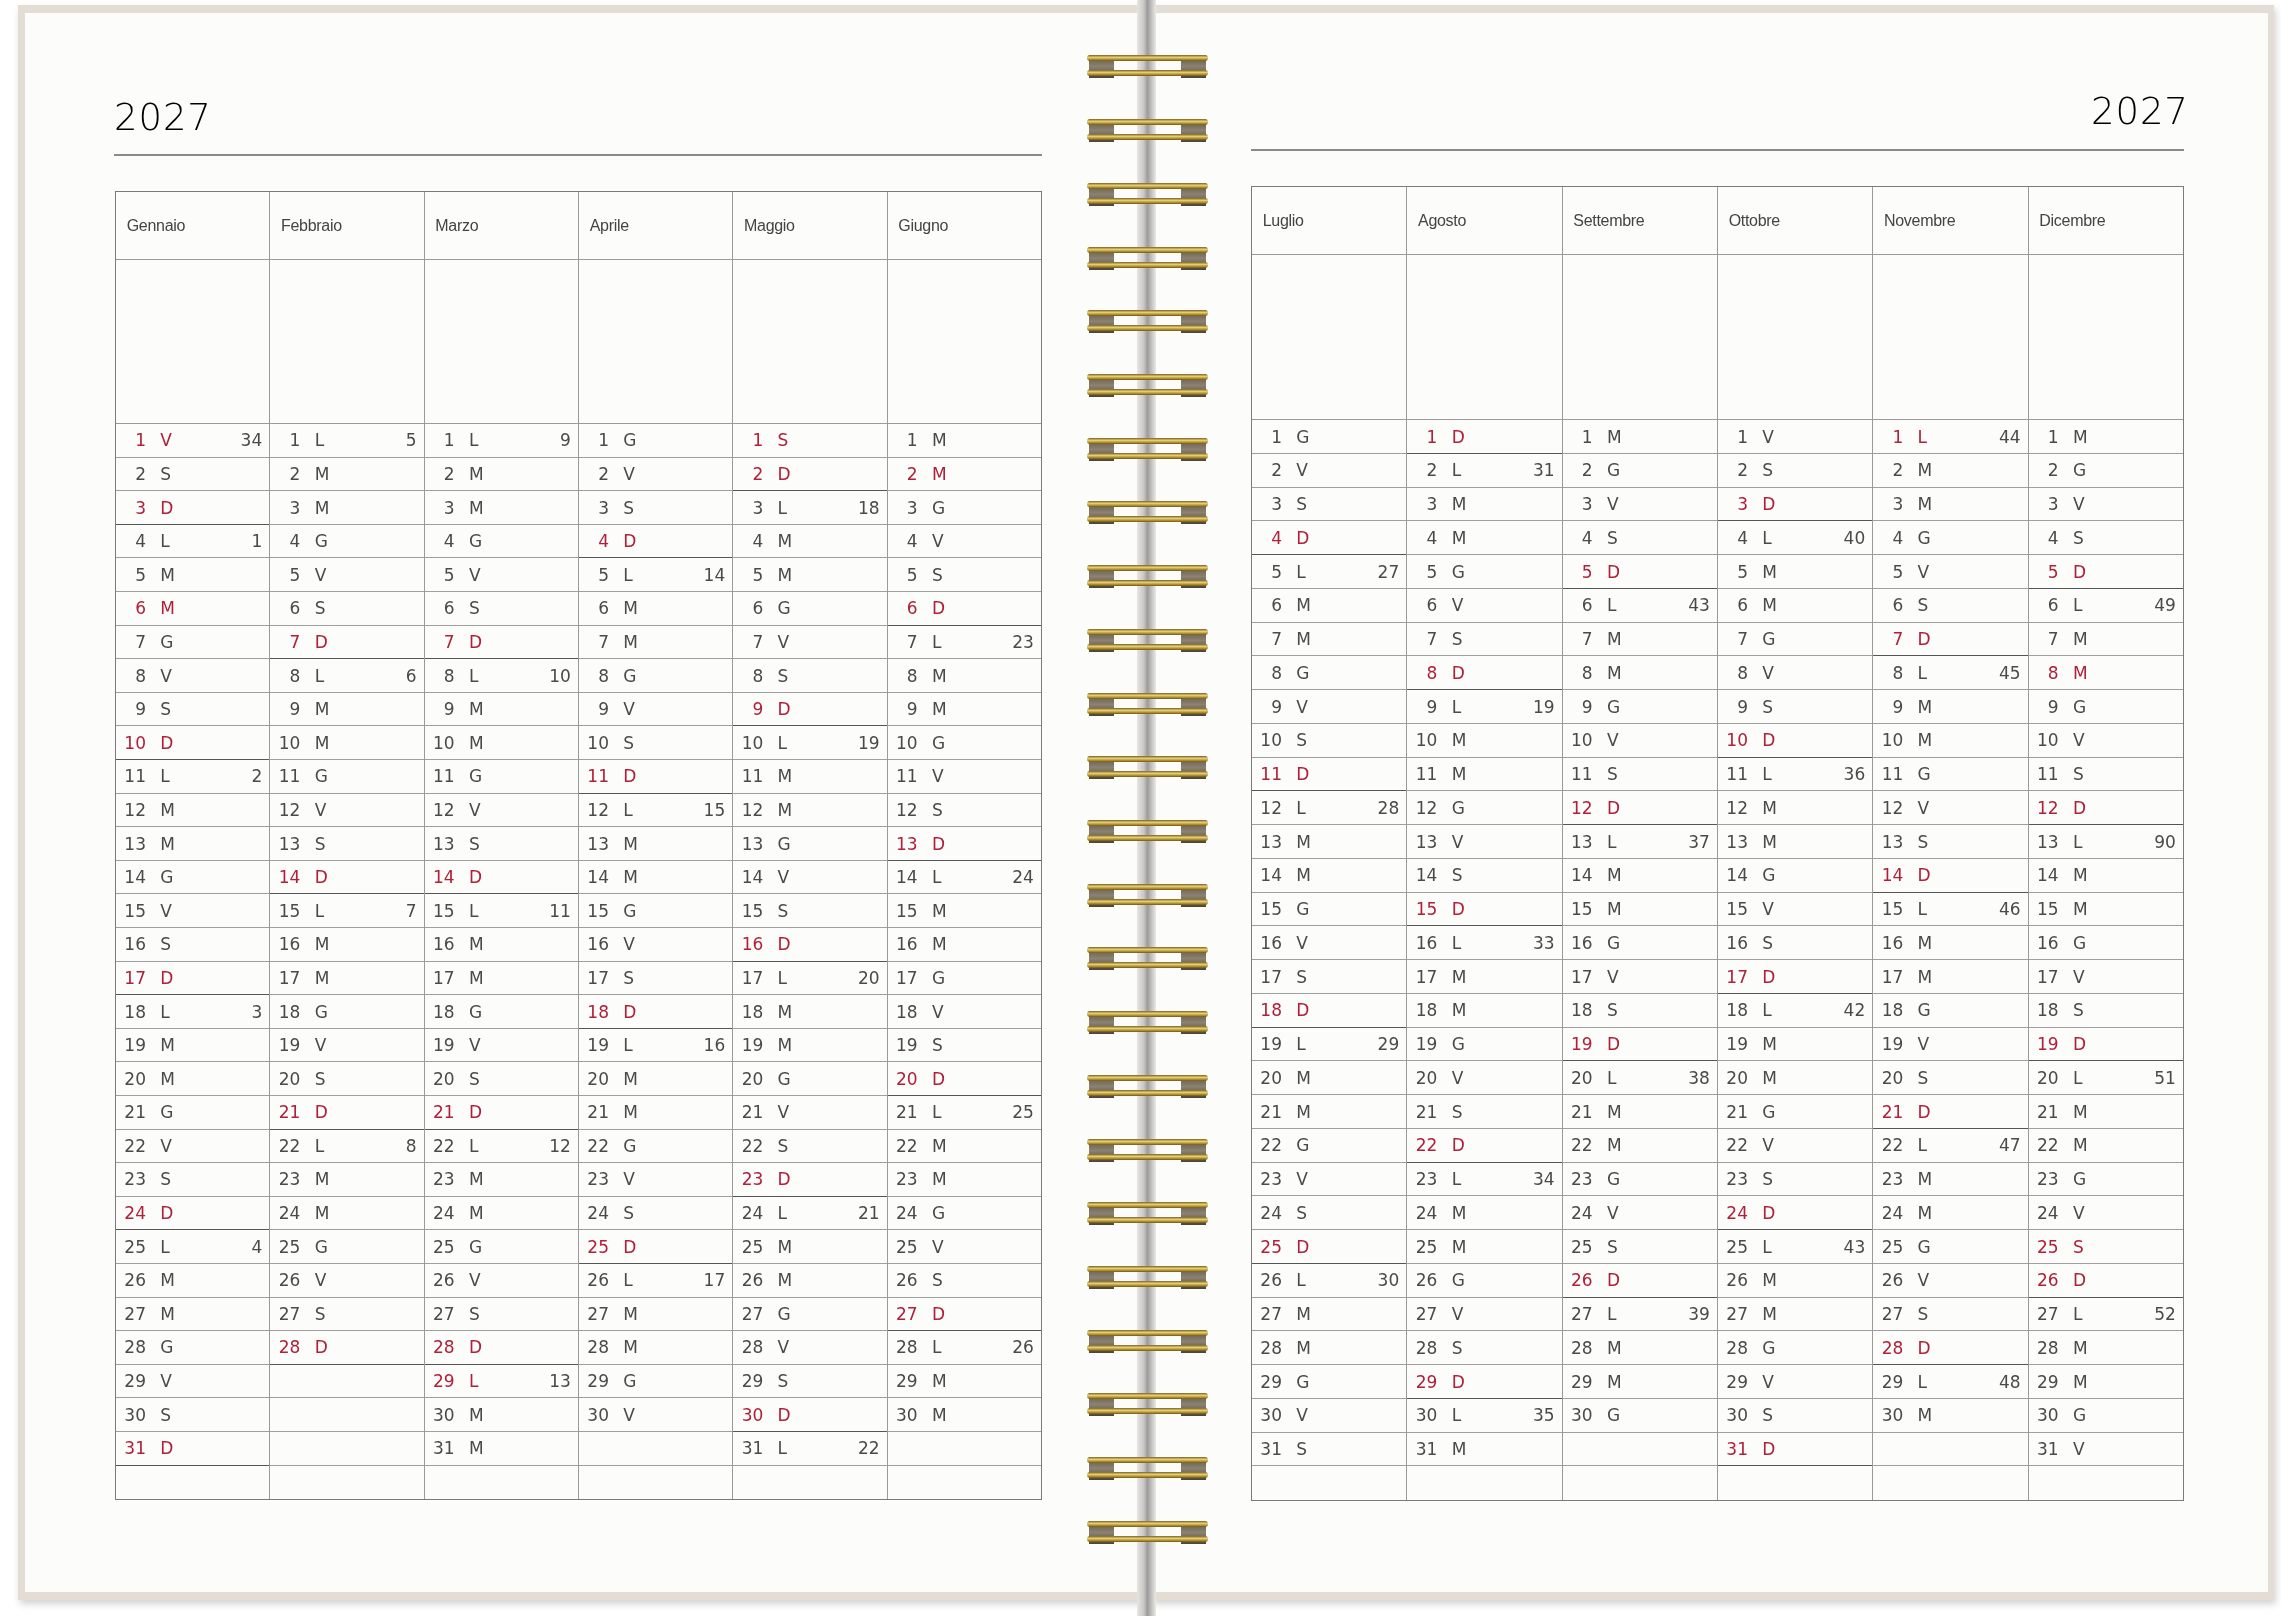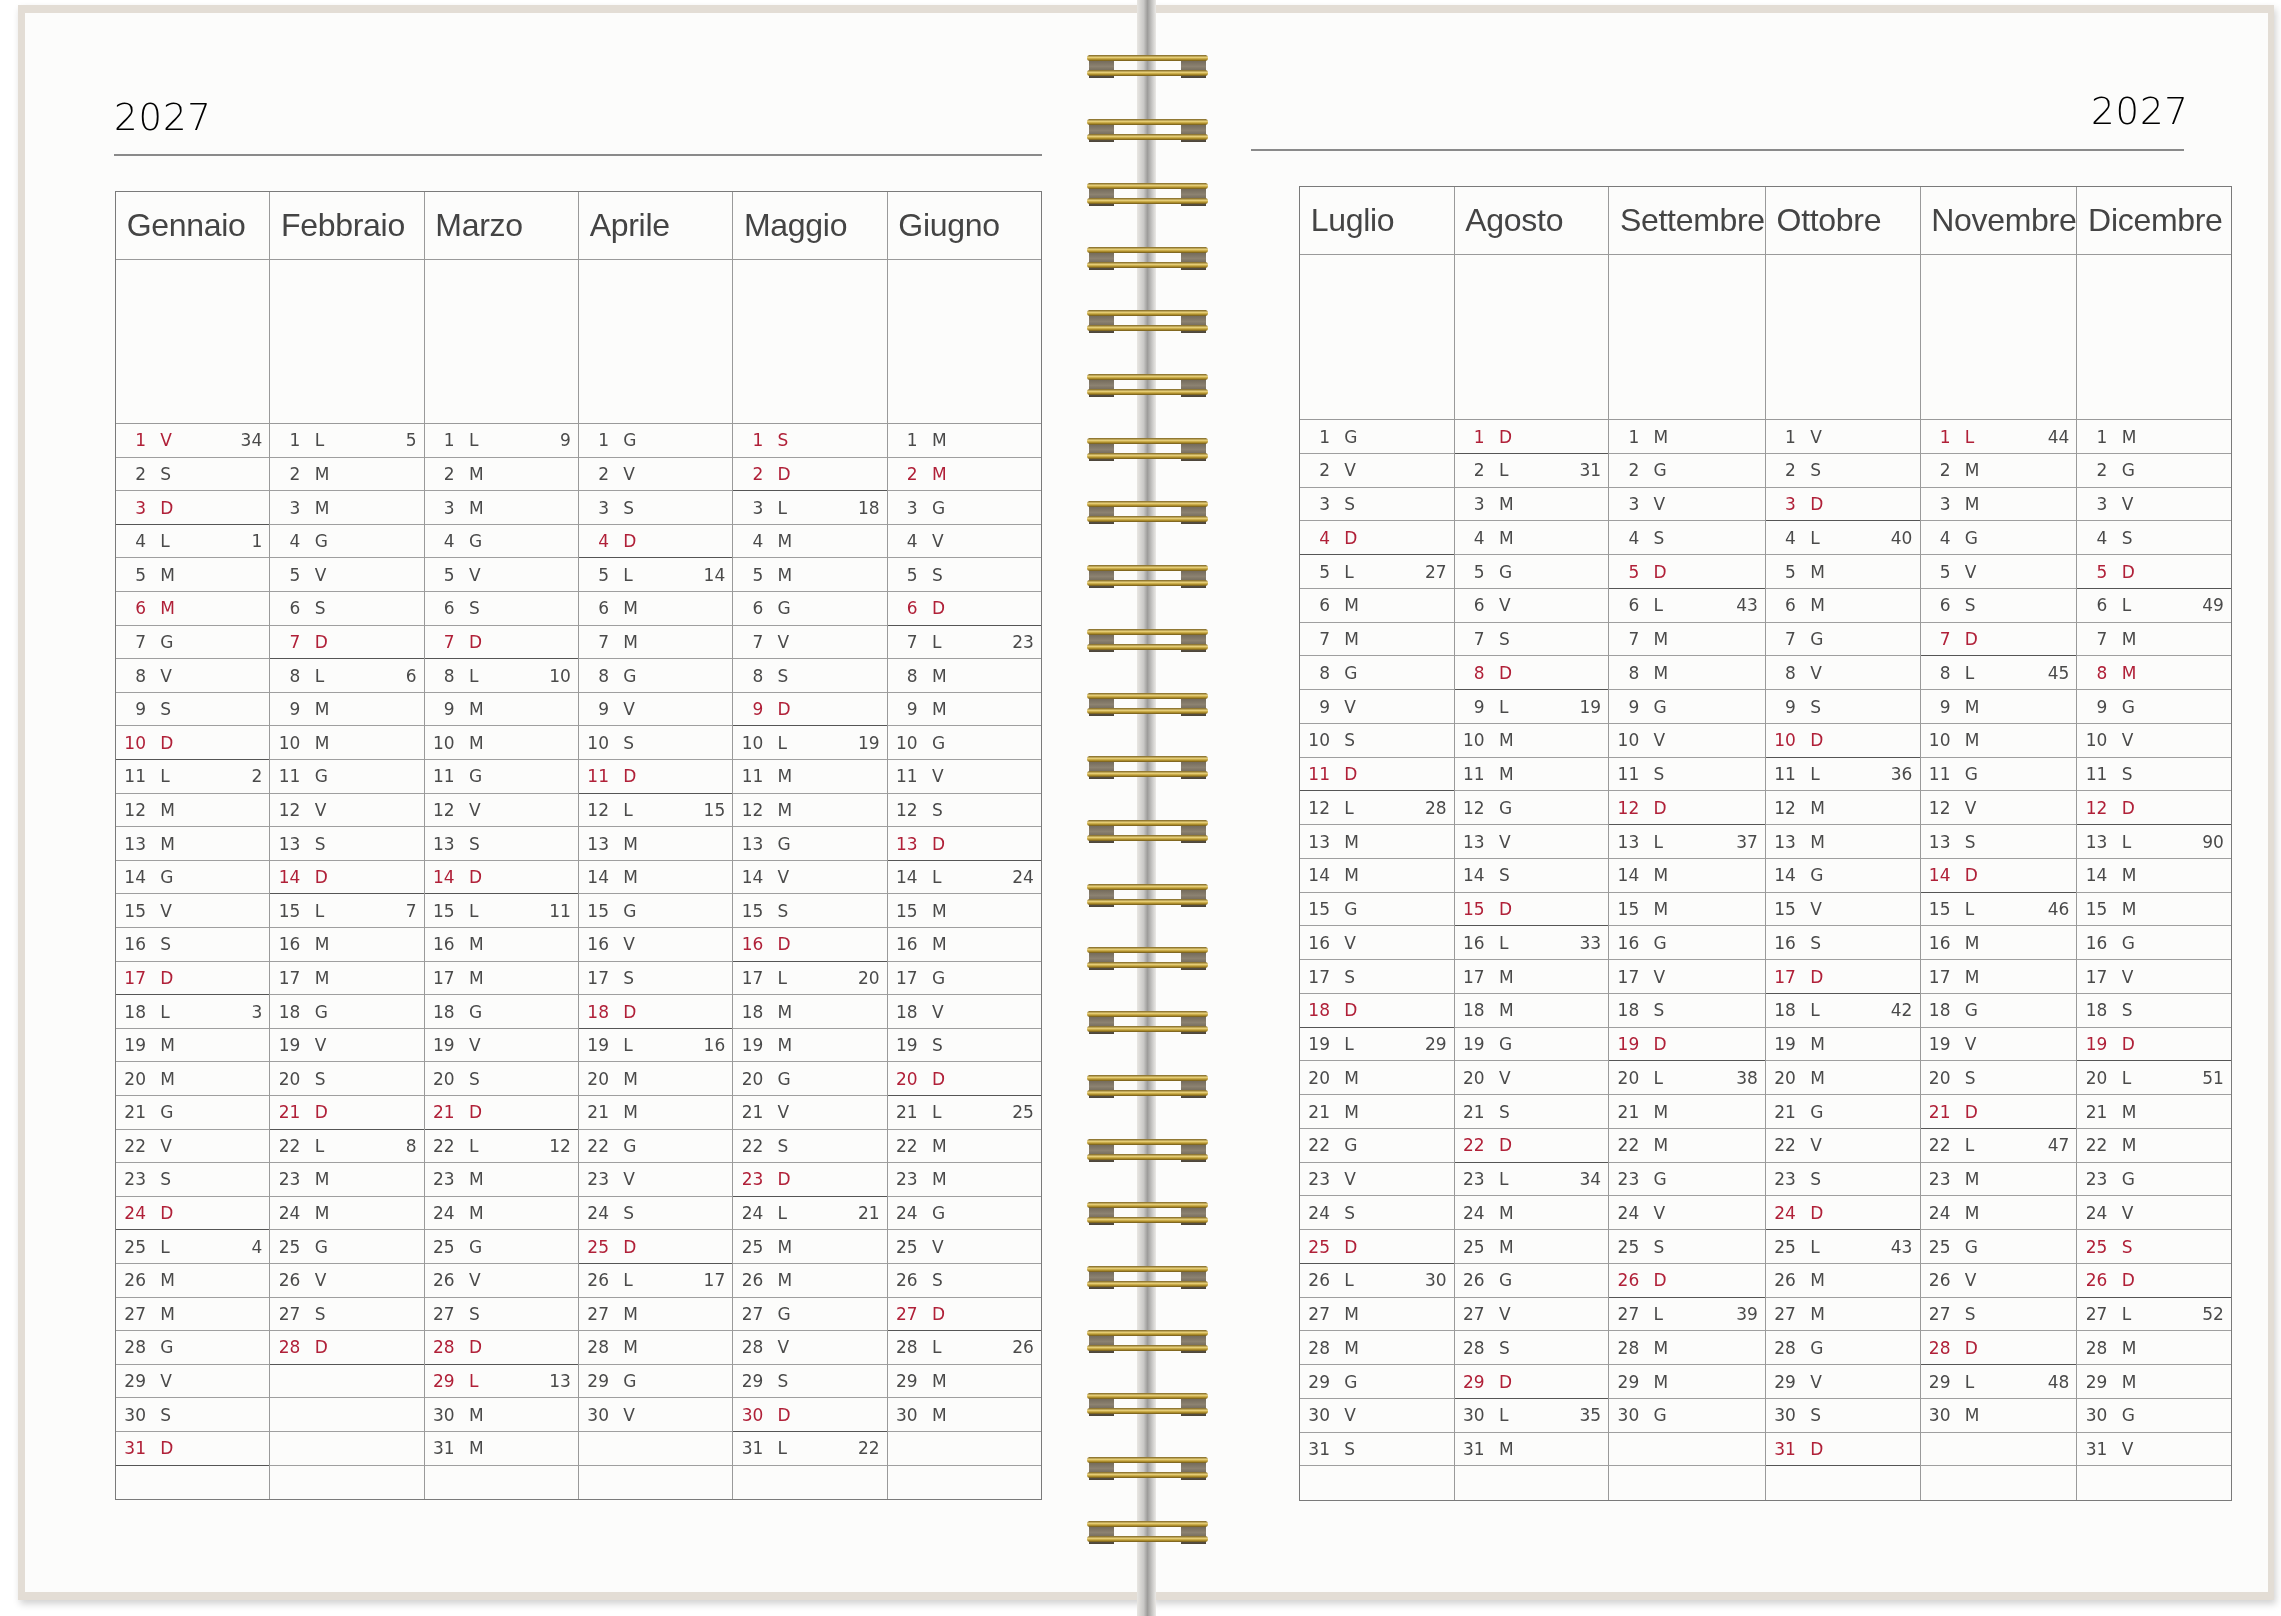--- a/index.html
+++ b/index.html
@@ -16,21 +16,21 @@
   .ring .tab.l{left:1.8px;}
   .ring .tab.r{right:1.8px;}
   .ring .wire{position:absolute;left:0;width:121px;height:6.2px;border-radius:3.6px;background:linear-gradient(180deg,#7a6222,#e7cf78 40%,#b8972f 70%,#6d561b);}
   .ring .wire.a{top:1.8px;}
   .ring .wire.b{top:17px;}
   .year{position:absolute;font-family:"DejaVu Sans",sans-serif;font-weight:300;font-size:37px;color:#000000;letter-spacing:0.9px;}
   .rule{position:absolute;height:1.8px;background:#8a8a8a;}
   .cal{position:absolute;border:1.8px solid #7a7a7a;box-sizing:border-box;display:flex;background:transparent;}
   .col{flex:1;border-right:0.9px solid #9a9a9a;display:flex;flex-direction:column;}
   .col:last-child{border-right:none;}
-  .mhead{height:68px;border-bottom:0.9px solid #9a9a9a;display:flex;align-items:center;padding-left:10.7px;font-size:32px;color:#444;font-family:"Liberation Sans",sans-serif;letter-spacing:-0.3px;}
+  .mhead{height:68px;border-bottom:0.9px solid #9a9a9a;display:flex;align-items:center;padding-left:10.7px;font-size:16px;color:#444;font-family:"Liberation Sans",sans-serif;letter-spacing:-0.3px;}
   .notes{height:165px;border-bottom:0.9px solid #9a9a9a;}
   .day{height:34px;box-sizing:border-box;border-bottom:0.9px solid #9f9f9f;display:flex;align-items:center;font-size:17px;color:#4a4a4a;position:relative;}
   .day:last-child{border-bottom:none;}
   .day.wkend{border-bottom:1.8px solid #555;}
   .day .dn{width:30px;text-align:right;}
   .day .dl{margin-left:14.3px;}
   .day .wk{position:absolute;right:7.1px;font-size:17px;}
   .day.red .dn,.day.red .dl{color:#b02038;}
 </style>
 </head>
@@ -974,21 +974,21 @@
         <span class="dn">30</span>
         <span class="dl">M</span>
       </div>
       <div class="day"></div>
       <div class="day"></div>
     </div>
   </div>
 
 <div class="year" style="left:2091px;top:90px;">2027</div>
 <div class="rule" style="left:1251px;top:149px;width:933px;"></div>
-<div class="cal" id="cal-right" style="left:1251px;top:186px;width:933px;height:1315px;margin-left:48px;">
+<div class="cal" id="cal-right" style="left:1251px;top:186px;width:933px;height:1315px;">
     <div class="col">
       <div class="mhead">Luglio</div>
       <div class="notes"></div>
       <div class="day">
         <span class="dn">1</span>
         <span class="dl">G</span>
       </div>
       <div class="day">
         <span class="dn">2</span>
         <span class="dl">V</span>

